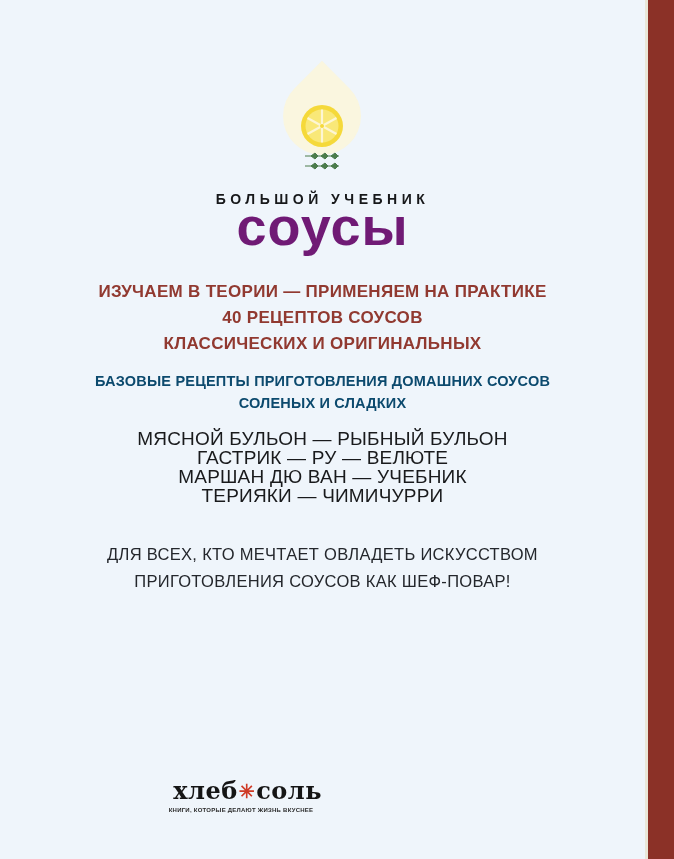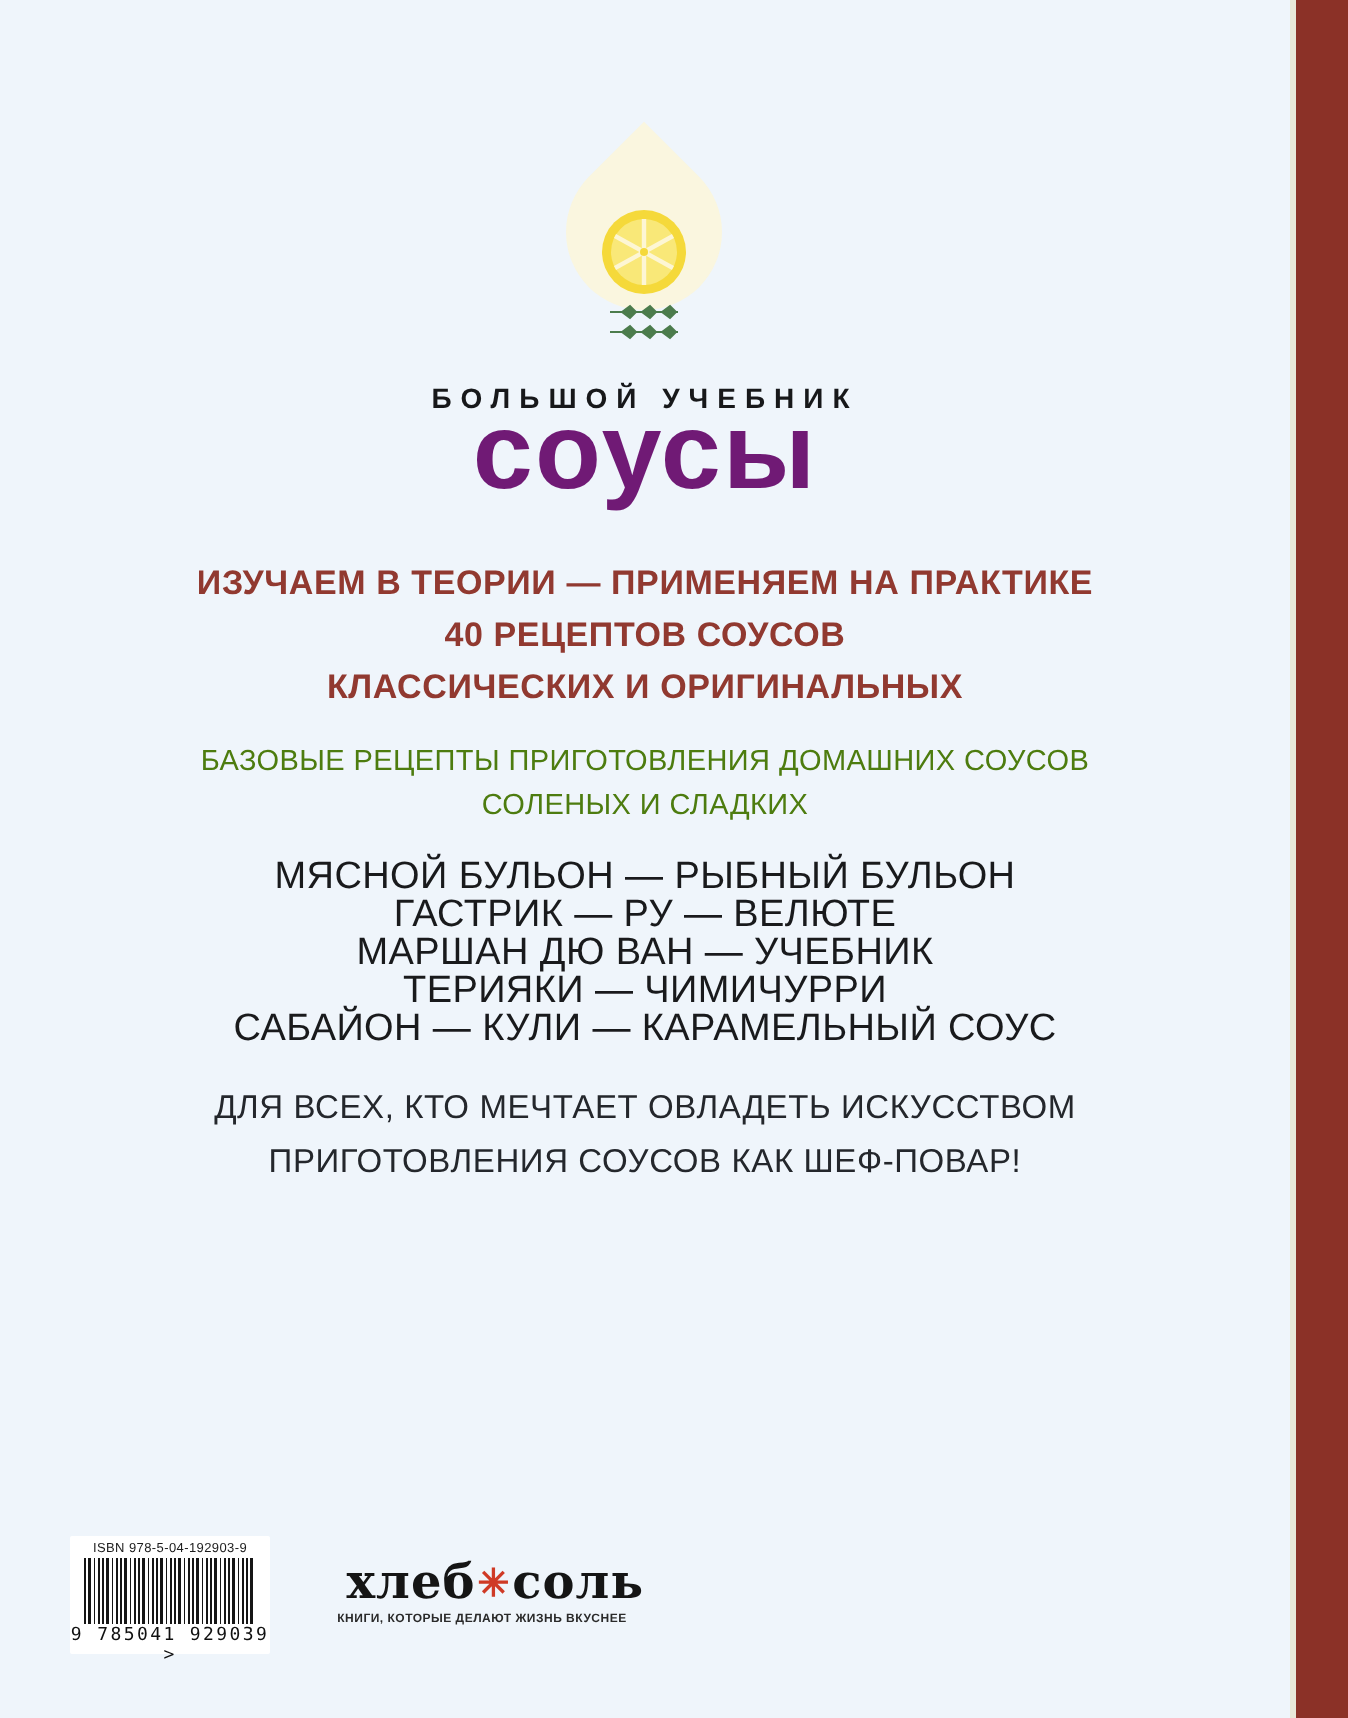--- a/index.html
+++ b/index.html
@@ -35,22 +35,22 @@
   }
   .title{
     top:198px;font-size:54px;font-weight:700;letter-spacing:1px;
     color:#701a75;line-height:1.05;
   }
   .tagline{
     top:279px;font-size:17px;font-weight:700;line-height:26px;
     letter-spacing:0.3px;color:#913930;
   }
   .desc{
-    top:370px;font-size:14.5px;font-weight:400;line-height:22px;
-    letter-spacing:0.2px;color:#4d7c0f;
+    top:370px;font-size:14.5px;font-weight:700;line-height:22px;
+    letter-spacing:0.2px;color:#0c4a6e;
   }
   .recipes{
     top:429px;font-size:19px;font-weight:500;line-height:19px;
     letter-spacing:0.2px;color:#191a1c;
   }
   .callout{
     top:541px;font-size:16.5px;font-weight:400;line-height:27px;
     letter-spacing:0.3px;color:#24272c;
   }
 
@@ -133,33 +133,27 @@
     <div class="block desc">
       <div>БАЗОВЫЕ РЕЦЕПТЫ ПРИГОТОВЛЕНИЯ ДОМАШНИХ СОУСОВ</div>
       <div>СОЛЕНЫХ И СЛАДКИХ</div>
     </div>
 
     <div class="block recipes">
       <div>МЯСНОЙ БУЛЬОН — РЫБНЫЙ БУЛЬОН</div>
       <div>ГАСТРИК — РУ — ВЕЛЮТЕ</div>
       <div>МАРШАН ДЮ ВАН — УЧЕБНИК</div>
       <div>ТЕРИЯКИ — ЧИМИЧУРРИ</div>
-      <div>САБАЙОН — КУЛИ — КАРАМЕЛЬНЫЙ СОУС</div>
     </div>
 
     <div class="block callout">
       <div>ДЛЯ ВСЕХ, КТО МЕЧТАЕТ ОВЛАДЕТЬ ИСКУССТВОМ</div>
       <div>ПРИГОТОВЛЕНИЯ СОУСОВ КАК ШЕФ-ПОВАР!</div>
     </div>
 
-    <div class="barcode-box">
-      <div class="isbn">ISBN 978-5-04-192903-9</div>
-      <div class="bars"></div>
-      <div class="digits">9 785041 929039 &gt;</div>
-    </div>
 
     <div class="publisher">
       <div class="brand"><span>хлеб</span><span class="star">✳</span><span>соль</span></div>
       <div class="pub-tagline">КНИГИ, КОТОРЫЕ ДЕЛАЮТ ЖИЗНЬ ВКУСНЕЕ</div>
     </div>
 
   </div>
 </div>
 
 </body></html>

